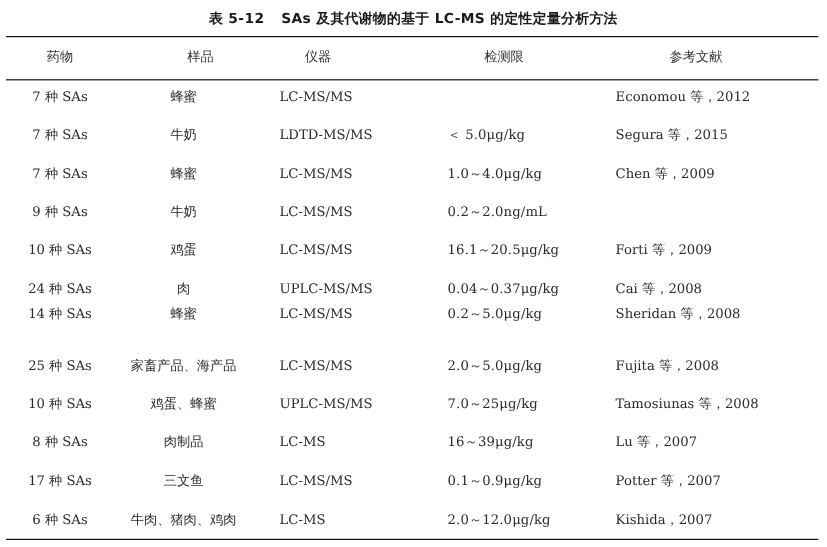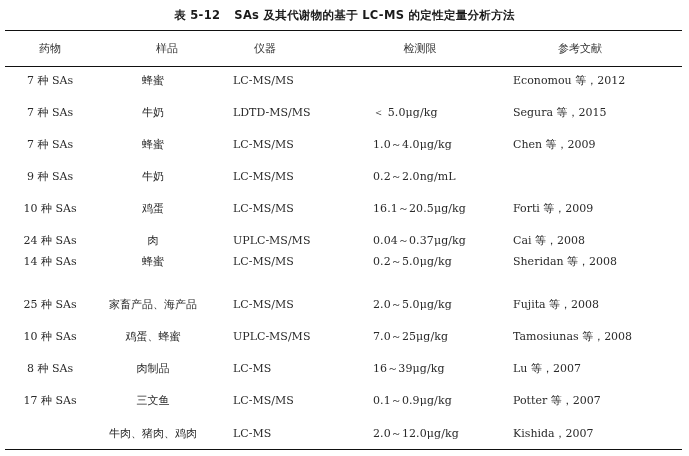--- a/index.html
+++ b/index.html
@@ -160,20 +160,21 @@
     <span class="cell c4">Lu 等，2007</span>
   </div>
   <div class="row body" style="top:391px;">
     <span class="cell c0">17 种 SAs</span>
     <span class="cell c1">三文鱼</span>
     <span class="cell c2">LC-MS/MS</span>
     <span class="cell c3">0.1～0.9μg/kg</span>
     <span class="cell c4">Potter 等，2007</span>
   </div>
   <div class="row body" style="top:424px;">
+    <span class="cell c0">6 种 SAs</span>
     <span class="cell c1">牛肉、猪肉、鸡肉</span>
     <span class="cell c2">LC-MS</span>
     <span class="cell c3">2.0～12.0μg/kg</span>
     <span class="cell c4">Kishida，2007</span>
   </div>
 </div>
 
 <div class="rule bottom"></div>
 
 </body></html>

